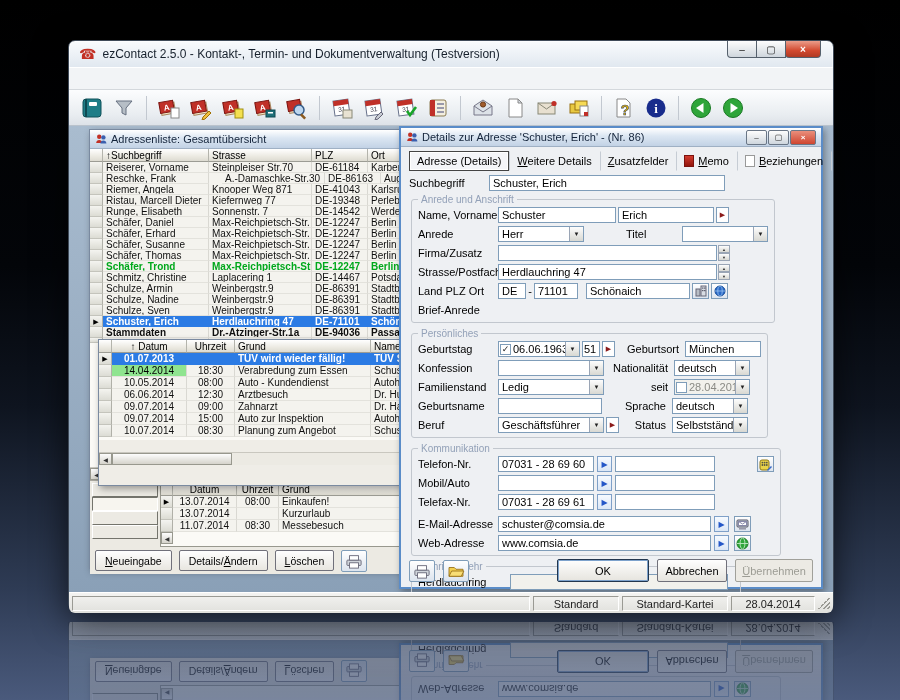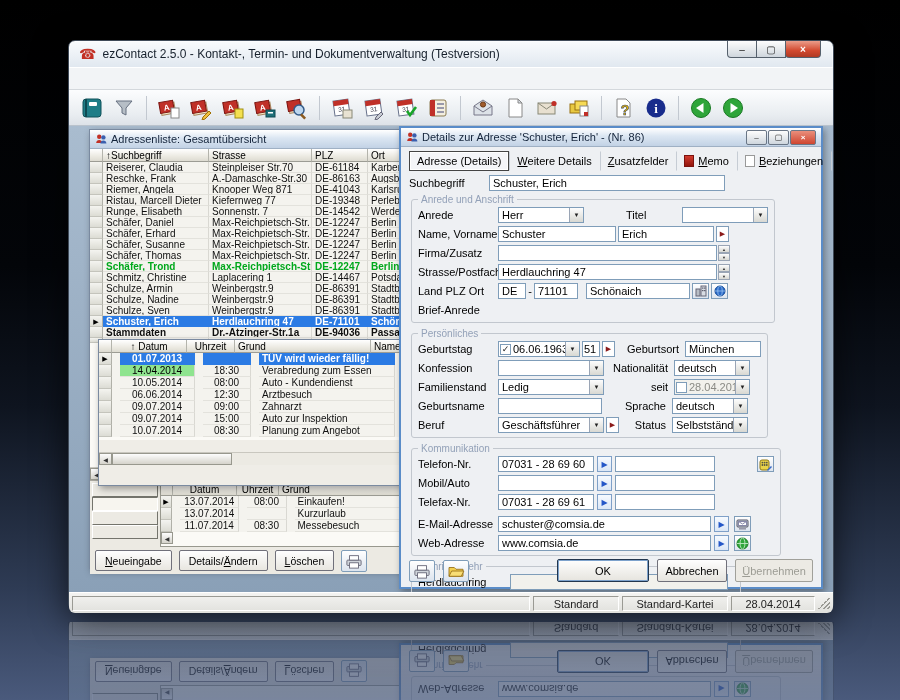--- a/index.html
+++ b/index.html
@@ -33,21 +33,21 @@
   .mdi{position:relative;height:466px;overflow:hidden;background:linear-gradient(#a9bccf,#8aa0b7);}
   .win{position:absolute;background:#efede7;border:1px solid #7a8aa0;box-shadow:2px 3px 7px rgba(0,0,0,.35);}
   .wtitle{height:18px;background:linear-gradient(#ffffff,#dbe6f2 45%,#c2d2e5);display:flex;align-items:center;gap:4px;
     padding:0 5px;font-size:11px;color:#13233a;border-bottom:1px solid #9fb0c4;white-space:nowrap;overflow:hidden;}
   
   .grid{background:#fbfaf6;}
   .ghead{display:flex;height:13px;}
   .hcell{background:linear-gradient(#ffffff,#eceae2 60%,#dddbd1);border-right:1px solid #b4b4ac;border-bottom:1px solid #9c9c94;
     font-size:10px;line-height:13px;padding:0 3px;white-space:nowrap;overflow:hidden;box-sizing:border-box;}
   .grow{display:flex;height:11px;background:#f4f3ee;}
-  .trow{height:12px;gap:8px;}
+  .trow{height:12px;}
   .cell{border-right:1px solid #d9d8d2;border-bottom:1px solid #e3e2dc;font-size:10px;line-height:11px;
     padding:0 3px;white-space:nowrap;overflow:hidden;box-sizing:border-box;color:#101010;}
   .trow .cell{line-height:12px;}
   .selc{background:linear-gradient(#f4f4f0,#dcdcd4);border-right:1px solid #b0b0a8;border-bottom:1px solid #c4c4bc;
     box-sizing:border-box;text-align:center;font-size:7px;line-height:11px;color:#000;}
   .grow.selected .cell{background:#2b7be4;color:#fff;font-weight:bold;border-color:#2b7be4;}
   .grow.green .cell{color:#00a81c;font-weight:bold;}
   .grow.bold .cell{font-weight:bold;}
   .grow.partial{height:5px;overflow:hidden;}
   .marker .selc::after{content:"▶";}
@@ -329,29 +329,29 @@
           <span class="hcell" style="width:13px;"></span>
           <span class="hcell" style="width:106px;"><span>↑</span><span>Suchbegriff</span></span>
           <span class="hcell" style="width:103px;">Strasse</span>
           <span class="hcell" style="width:56px;">PLZ</span>
           <span class="hcell" style="flex:1;">Ort</span>
         </div>
         <div>
 
         <div class="grow">
               <span class="selc" style="width:13px;"></span>
-              <span class="cell" style="width:106px;">Reiserer, Claudia</span>
+              <span class="cell" style="width:106px;">Reiserer, Vorname</span>
               <span class="cell" style="width:103px;">Steinpleiser Str.70</span>
               <span class="cell" style="width:56px;">DE-61184</span>
               <span class="cell" style="flex:1;">Karben</span>
             </div>
               <div class="grow">
               <span class="selc" style="width:13px;"></span>
               <span class="cell" style="width:106px;">Reschke, Frank</span>
-              <span class="cell" style="width:103px;">A.-Damaschke-Str.30</span>
+              <span class="cell" style="width:103px;margin-left:13px;">A.-Damaschke-Str.30</span>
               <span class="cell" style="width:56px;">DE-86163</span>
               <span class="cell" style="flex:1;">Augsburg</span>
             </div>
               <div class="grow">
               <span class="selc" style="width:13px;"></span>
               <span class="cell" style="width:106px;">Riemer, Angela</span>
               <span class="cell" style="width:103px;">Knooper Weg 871</span>
               <span class="cell" style="width:56px;">DE-41043</span>
               <span class="cell" style="flex:1;">Karlsruhe</span>
             </div>
@@ -640,36 +640,36 @@
 
       <div class="frm">
         <div class="frow">
           <span class="flabel">Suchbegriff</span>
           <input class="tin" style="width: 236px;" value="Schuster, Erich">
         </div>
 
         <fieldset>
           <legend>Anrede und Anschrift</legend>
           <div class="frow">
-            <span class="flabel">Anrede</span>
-            <span class="combo" style="width:86px;">
-                  <span>Herr</span>
-                  <span class="carr">▼</span>
-                </span>
-            <span style="width:52px;text-align:left;padding-left:42px;">Titel</span>
-            <span class="combo" style="width:86px;margin-left:4px;">
-                  <span></span>
-                  <span class="carr">▼</span>
-                </span>
-          </div>
-          <div class="frow">
             <span class="flabel">Name, Vorname</span>
             <input class="tin" style="width: 118px;" value="Schuster">
             <input class="tin" style="width: 96px; margin-left: 2px;" value="Erich">
             <span class="redbtn">▶</span>
+          </div>
+          <div class="frow">
+            <span class="flabel">Anrede</span>
+            <span class="combo" style="width:86px;">
+                  <span>Herr</span>
+                  <span class="carr">▼</span>
+                </span>
+            <span style="width:52px;text-align:left;padding-left:42px;">Titel</span>
+            <span class="combo" style="width:86px;margin-left:4px;">
+                  <span></span>
+                  <span class="carr">▼</span>
+                </span>
           </div>
           <div class="frow">
             <span class="flabel">Firma/Zusatz</span>
             <input class="tin" style="width: 219px;" value="">
             <span class="spin">
                   <span>▲</span>
                   <span>▼</span>
                 </span>
           </div>
           <div class="frow">

